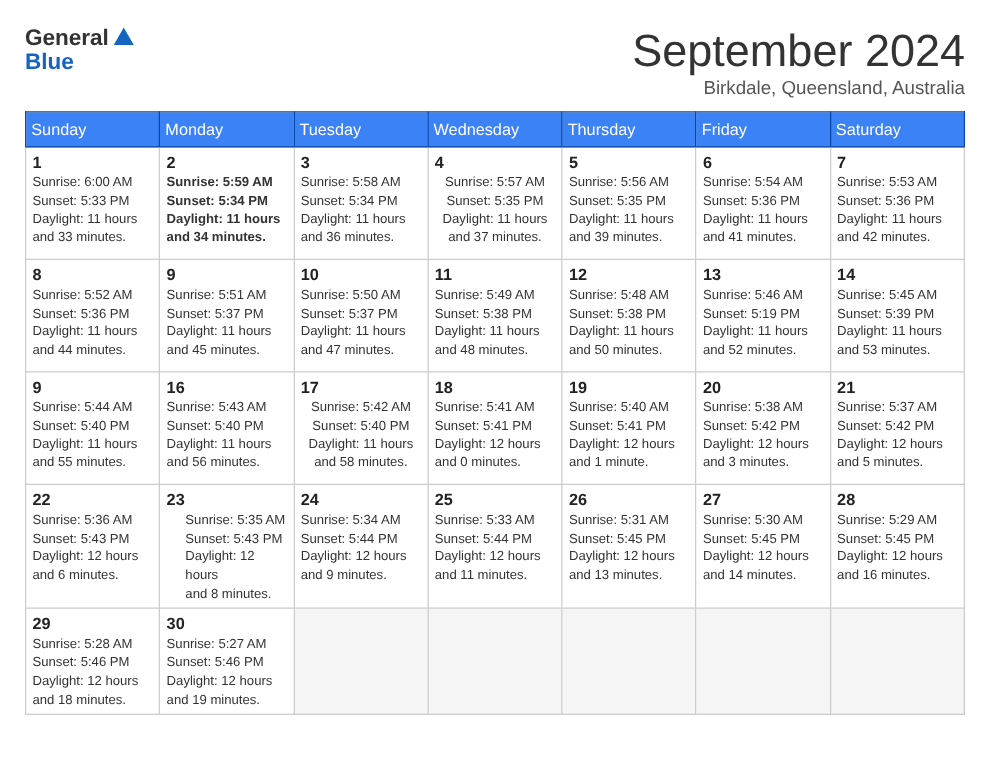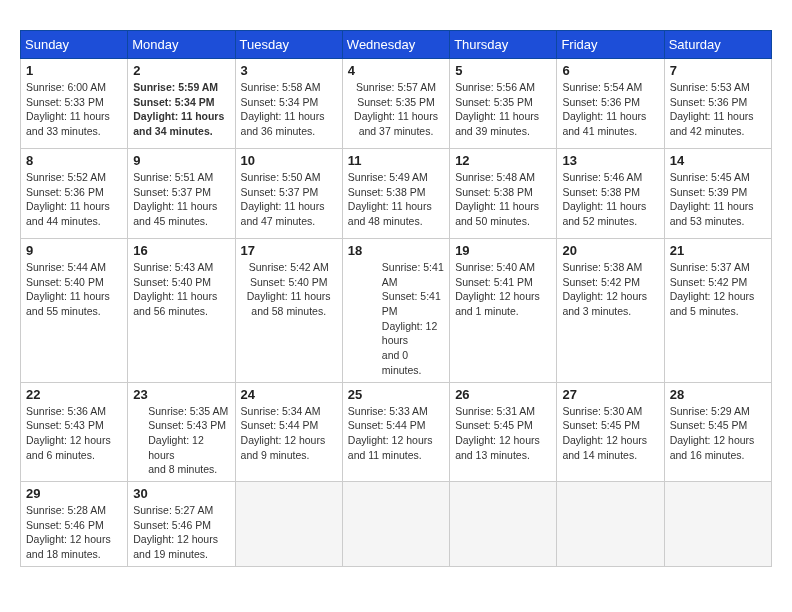--- a/index.html
+++ b/index.html
@@ -48,21 +48,21 @@
     .subtitle {
       font-size: 15px;
       color: #555;
     }
     .calendar {
       width: 100%;
       border-collapse: collapse;
       font-size: 11px;
     }
     .calendar th {
-      background: #1d4ed8;
+      background: #3b82f6;
       color: #fff;
       padding: 6px 4px;
       text-align: left;
       font-size: 13px;
       font-weight: normal;
       border: 1px solid #0d47a1;
     }
     .calendar td {
       border: 1px solid #ccc;
       padding: 4px 5px;
@@ -86,20 +86,33 @@
       line-height: 1.4;
     }
     .last-row td {
       height: 75px;
     }
   </style>
 </head>
 <body>
 
 <div class="header">
+  <div class="logo">
+    <div class="logo-row">
+      <span class="logo-general">General</span>
+      <svg width="20" height="20" viewBox="0 0 20 20" style="margin-left:2px;">
+        <polygon points="10,2 18,16 2,16" fill="#1565c0"></polygon>
+      </svg>
+    </div>
+    <span class="logo-blue">Blue</span>
+  </div>
+  <div class="title-block">
+    <div class="month-title">September 2024</div>
+    <div class="subtitle">Birkdale, Queensland, Australia</div>
+  </div>
 </div>
 
 <table class="calendar">
   <thead>
     <tr>
       <th>Sunday</th>
       <th>Monday</th>
       <th>Tuesday</th>
       <th>Wednesday</th>
       <th>Thursday</th>
@@ -191,21 +204,21 @@
         <td>
           <div class="day-num">12</div>
           <div class="day-info" style="white-space: pre-line;">Sunrise: 5:48 AM
 Sunset: 5:38 PM
 Daylight: 11 hours
 and 50 minutes.</div>
         </td>
         <td>
           <div class="day-num">13</div>
           <div class="day-info" style="white-space: pre-line;">Sunrise: 5:46 AM
-Sunset: 5:38 PM
+Sunset: 5:19 PM
 Daylight: 11 hours
 and 52 minutes.</div>
         </td>
         <td>
           <div class="day-num">14</div>
           <div class="day-info" style="white-space: pre-line;">Sunrise: 5:45 AM
 Sunset: 5:39 PM
 Daylight: 11 hours
 and 53 minutes.</div>
         </td>
@@ -227,21 +240,21 @@
         </td>
         <td>
           <div class="day-num">17</div>
           <div class="day-info" style="white-space: pre-line; text-align: center;">Sunrise: 5:42 AM
 Sunset: 5:40 PM
 Daylight: 11 hours
 and 58 minutes.</div>
         </td>
         <td>
           <div class="day-num">18</div>
-          <div class="day-info" style="white-space: pre-line; margin-left: 34px;">Sunrise: 5:41 AM
+          <div class="day-info" style="white-space: pre-line;">Sunrise: 5:41 AM
 Sunset: 5:41 PM
 Daylight: 12 hours
 and 0 minutes.</div>
         </td>
         <td>
           <div class="day-num">19</div>
           <div class="day-info" style="white-space: pre-line;">Sunrise: 5:40 AM
 Sunset: 5:41 PM
 Daylight: 12 hours
 and 1 minute.</div>

